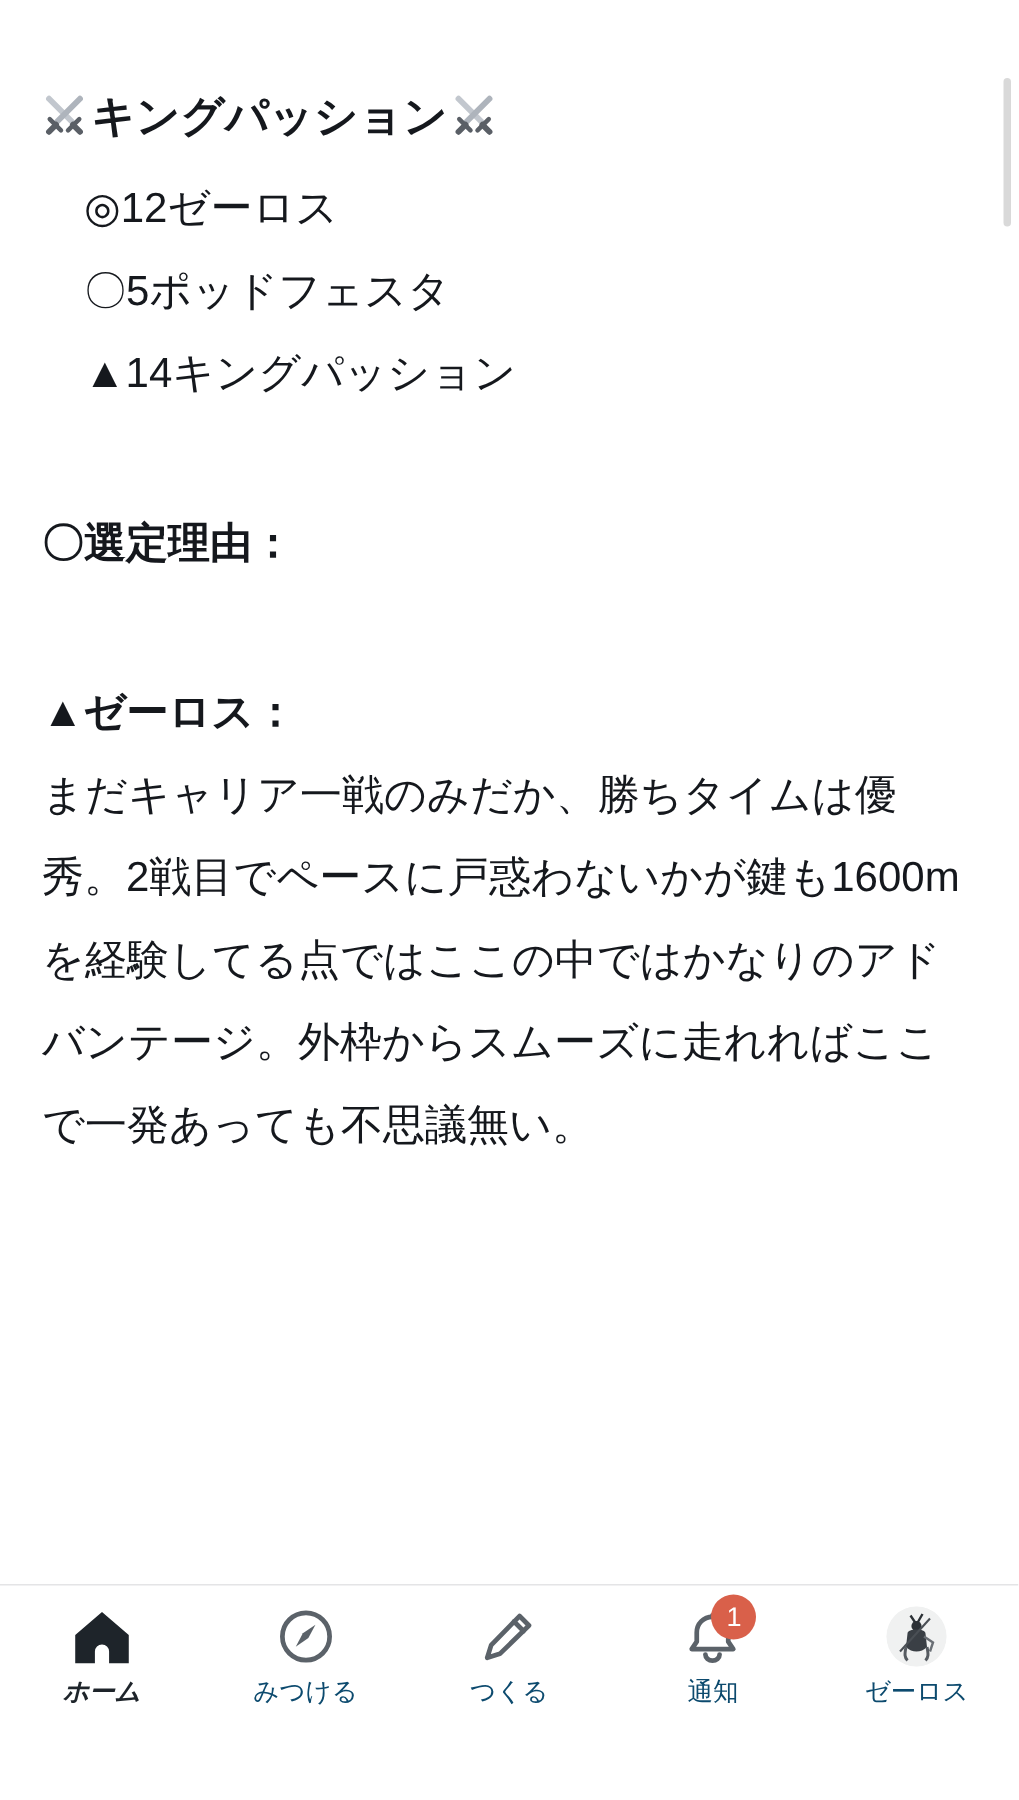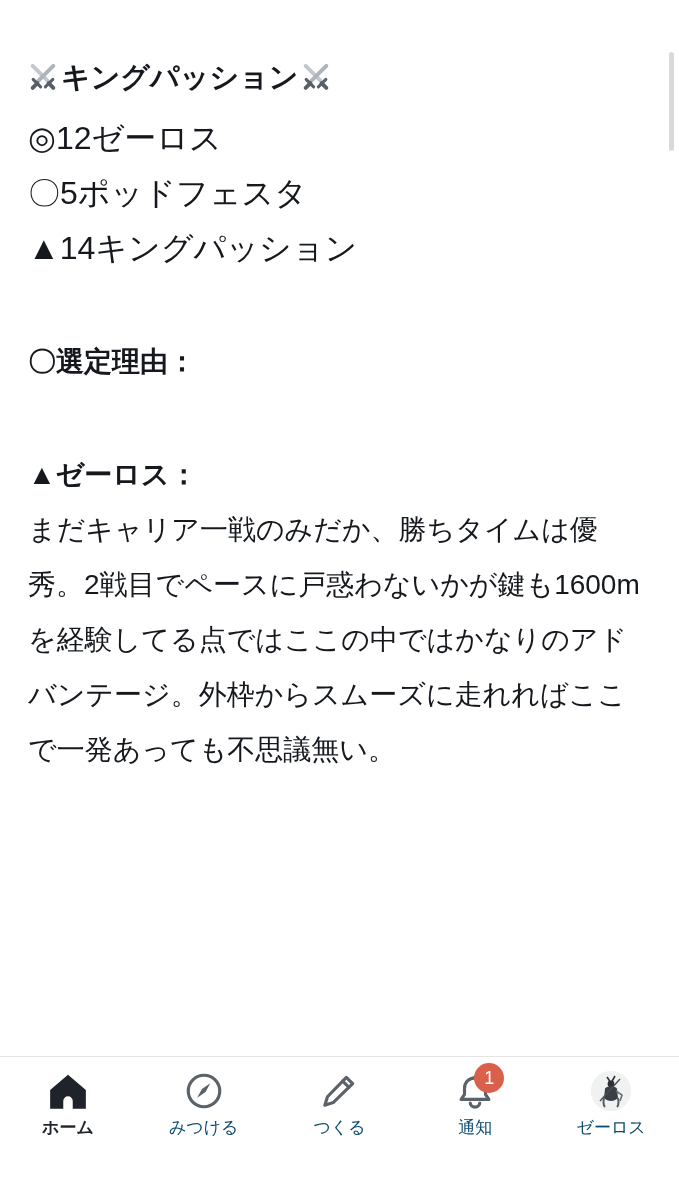--- a/index.html
+++ b/index.html
@@ -8,21 +8,21 @@
     width:679px; height:1200px; position:relative; overflow:hidden;
     font-family:"Liberation Sans","DejaVu Sans",sans-serif;
     color:#15181d;
   }
   .content { padding:0 28px; }
   .post-title {
     margin-top:58px; font-size:29px; font-weight:700;
     display:flex; align-items:center; gap:3px;
   }
   .sword-icon { display:inline-flex; flex:0 0 auto; }
-  .picks { margin-top:13px; font-size:32px; line-height:55px; }
+  .picks { margin-top:13px; font-size:28px; line-height:55px;margin-left:28px; }
   .pick-line { white-space:nowrap; }
   .section { margin-top:58px; font-size:28px; line-height:55px; }
   .section-heading { font-weight:700; }
   .section-body { font-weight:400; }
   .scrollbar-thumb {
     position:absolute; top:52px; right:5px; width:5px; height:99px;
     border-radius:3px; background:#d9d9d9;
   }
   .nav {
     position:absolute; left:0; bottom:0; width:679px; height:144px;
@@ -31,21 +31,21 @@
   }
   .nav-item {
     flex:1; display:flex; flex-direction:column; align-items:center;
     padding-top:13px; cursor:pointer;
   }
   .nav-icon-wrap {
     height:42px; display:flex; align-items:center; justify-content:center;
     position:relative;
   }
   .nav-label { font-size:17px; margin-top:4px; color:#0c4a6e; }
-  .nav-item.active .nav-label { color:#1e242a; font-weight:700; }
+  .nav-item.active .nav-label { color:#1e242a; font-weight:700;font-style:italic; }
   .badge {
     position:absolute; top:-7px; left:20px; min-width:30px; height:30px;
     border-radius:15px; background:#d9604a; color:#fff; font-size:18px;
     display:flex; align-items:center; justify-content:center;
     font-weight:400;
   }
   .avatar-circle {
     width:40px; height:40px; border-radius:50%; overflow:hidden;
     background:#f0f1f1; display:flex; align-items:center; justify-content:center;
   }

